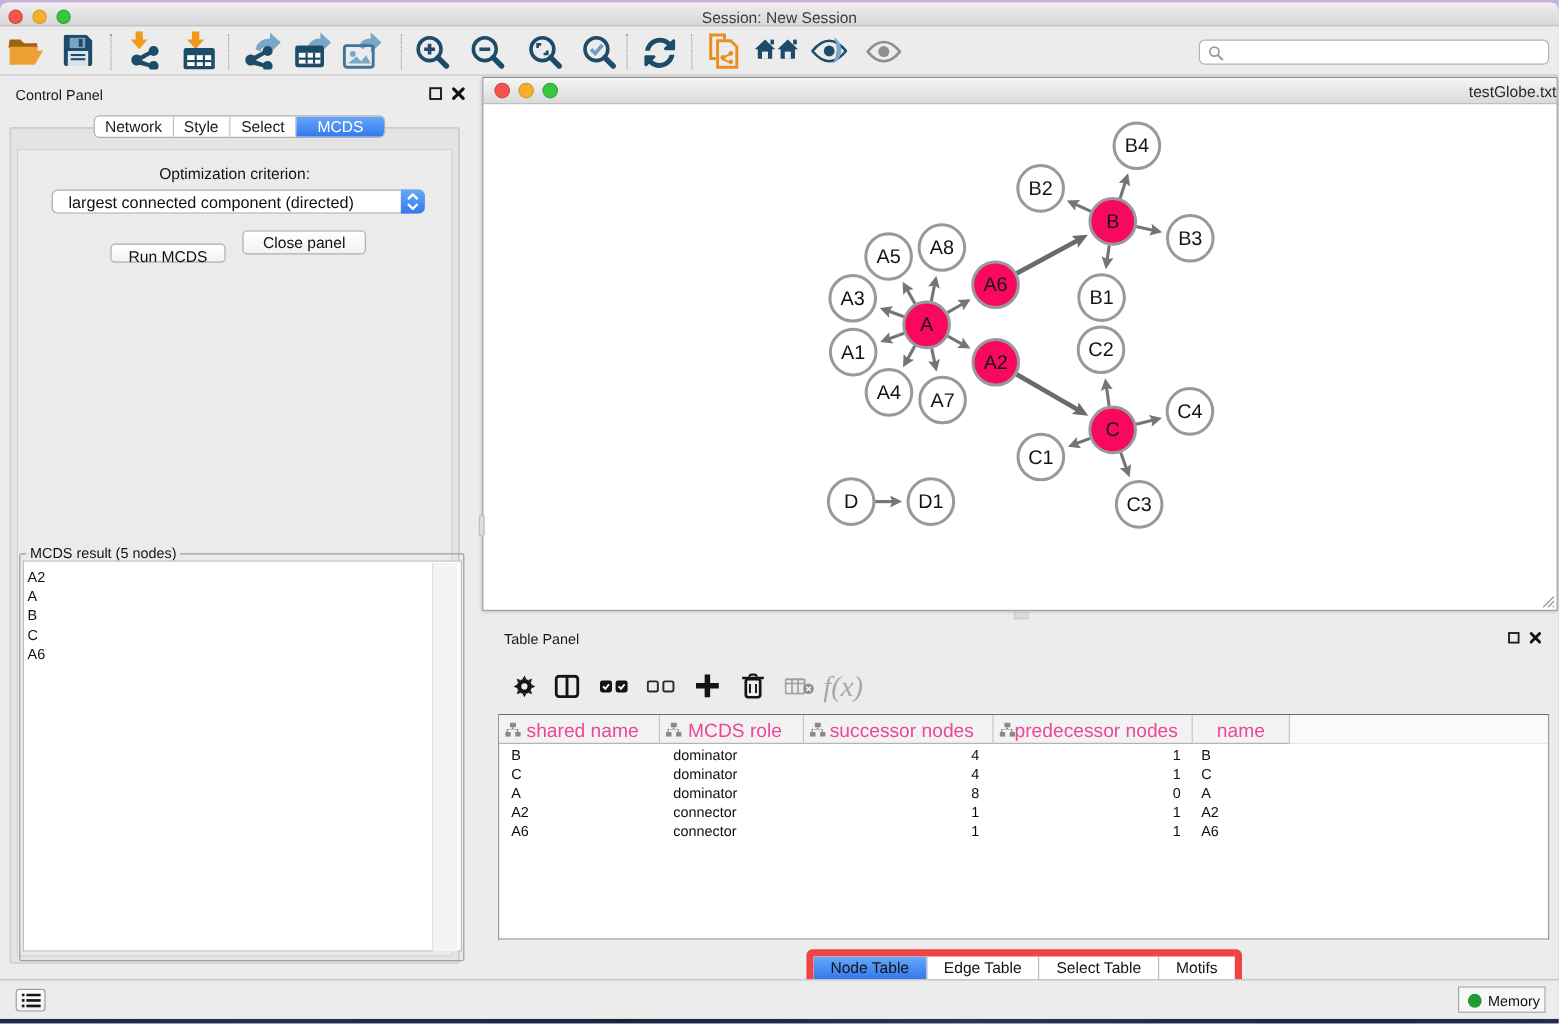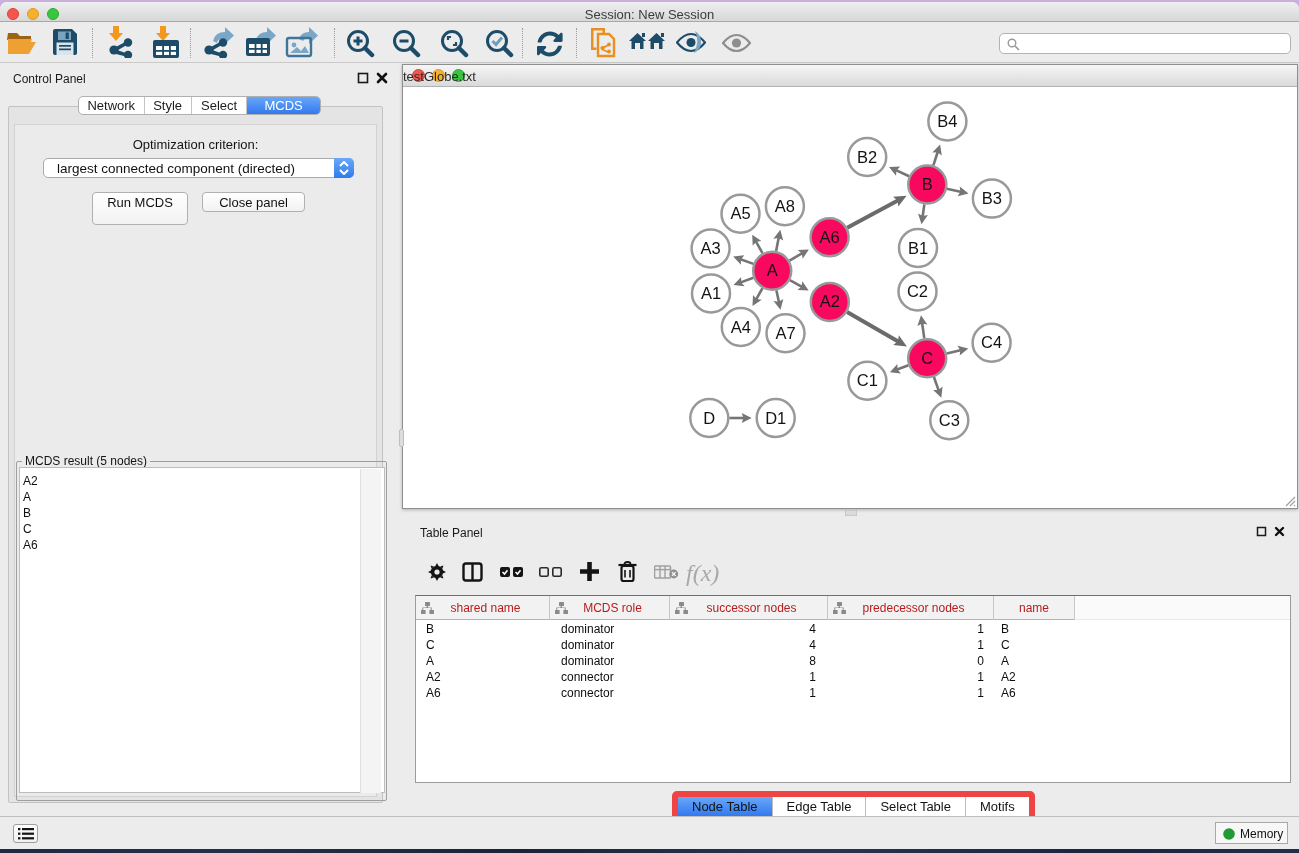--- a/index.html
+++ b/index.html
@@ -25,27 +25,27 @@
 #dropdown span{position:absolute;left:13px;top:2px;font-size:13.5px;color:#111}
 #ddbtn{position:absolute;right:-1px;top:-1px;width:20px;height:20px;background:linear-gradient(#6aa9f8,#2f7bee);border-radius:0 5px 5px 0}
 .btn{position:absolute;background:linear-gradient(#ffffff,#f2f2f2);border:1px solid #b0b0b0;border-radius:4px;font-size:13px;color:#111;text-align:center}
 #fieldset{position:absolute;left:16px;top:398px;width:371px;height:340px;border:1px solid #9f9f9f;border-radius:2px}
 #fieldlegend{position:absolute;left:22px;top:391px;background:#ebebeb;padding:0 3px;font-size:12px;color:#141414}
 #listbox{position:absolute;left:19px;top:404px;width:366px;height:326px;background:#fff;border:1px solid #bdbdbd;padding-top:5px}
 #listbox .li{margin-top:0;font-size:12px;color:#101010;padding-left:3px;height:16px;line-height:16px}
 #lb-scroll{position:absolute;right:3px;top:1px;width:21px;height:324px;background:#f4f4f4;border-left:1px solid #e0e0e0}
 #netwin{position:absolute;left:402px;top:64px;width:896px;height:445px;background:#fff;border:1px solid #8e8e8e;box-shadow:0 1px 3px rgba(0,0,0,.25)}
 #nettitle{position:absolute;left:0;top:0;width:100%;height:22px;background:linear-gradient(#f5f5f5,#dadada);border-bottom:1px solid #b2b2b2}
-#nettitle span{position:absolute;top:4px;width:100%;text-align:left;font-size:13px;color:#2a2a2a}
+#nettitle span{position:absolute;top:4px;width:100%;text-align:right;font-size:13px;color:#2a2a2a}
 .tl2{position:absolute;width:13px;height:13px;border-radius:50%;top:4px}
 #canvas{position:absolute;left:0;top:22px;width:894px;height:421px;background:#fff;overflow:hidden}
 #tablepanel{position:absolute;left:403px;top:516px;width:896px;height:300px}
 #ttable{position:absolute;left:415px;top:595px;width:876px;height:188px;background:#fff;border:1px solid #9b9b9b;border-top:1px solid #6f6f6f}
 #thead{position:absolute;left:0;top:0;width:660px;height:24px;background:#f2f2f2;border-bottom:1px solid #b4b4b4}
-.hcell{position:absolute;top:0;height:24px;border-right:1px solid #c6c6c6;font-size:12px;color:#b91c1c}
+.hcell{position:absolute;top:0;height:24px;border-right:1px solid #c6c6c6;font-size:16px;color:#ec4899}
 .hcell span{position:absolute;top:5px;width:100%;text-align:center}
 .hico{position:absolute;top:6px}
 .trow{position:absolute;font-size:12px;color:#0d0d0d;height:16px;line-height:16px}
 #btabs{position:absolute;left:672px;top:791px;display:flex;background:#fff;border:6px solid #ef4444;border-radius:5px;overflow:hidden}
 .btab{font-size:13px;color:#141414;text-align:center;line-height:19px;border-right:1px solid #bcbcbc;padding:0 14px}
 .btab:last-child{border-right:none}
 #statusbar{position:absolute;left:0;top:816px;width:1299px;height:33px;background:#ececec;border-top:1px solid #bdbdbd}
 #membtn{position:absolute;left:1215px;top:822px;width:73px;height:22px;background:#f7f7f7;border:1px solid #a8a8a8;font-size:12px;color:#111}
 #listbtn{position:absolute;left:13px;top:824px;width:25px;height:19px;background:linear-gradient(#fdfdfd,#f0f0f0);border:1px solid #9e9e9e;border-radius:3px}
 </style></head><body>
@@ -202,21 +202,21 @@
 <div id="optlabel">Optimization criterion:</div>
 <div id="dropdown">
       <span>largest connected component (directed)</span>
 <div id="ddbtn">
         <svg style="position:absolute;left:4px;top:3px" width="12" height="14" viewBox="0 0 12 14">
           <path d="M2,5 L6,1 L10,5" fill="none" stroke="#fff" stroke-width="2"></path>
           <path d="M2,9 L6,13 L10,9" fill="none" stroke="#fff" stroke-width="2"></path>
         </svg>
       </div>
 </div>
-<div class="btn" style="left:92px;top:129px;width:96px;height:33px;line-height:19px">Run MCDS</div>
+<div class="btn" style="left:92px;top:140px;width:96px;height:16px;line-height:19px">Run MCDS</div>
 <div class="btn" style="left:202px;top:129px;width:103px;height:20px;line-height:19px">Close panel</div>
 <div id="fieldset"></div>
 <div id="fieldlegend">MCDS result (5 nodes)</div>
 <div id="listbox">
       <div class="li">A2</div>
       <div class="li">A</div>
       <div class="li">B</div>
       <div class="li">C</div>
       <div class="li">A6</div>
       <div id="lb-scroll"></div>

